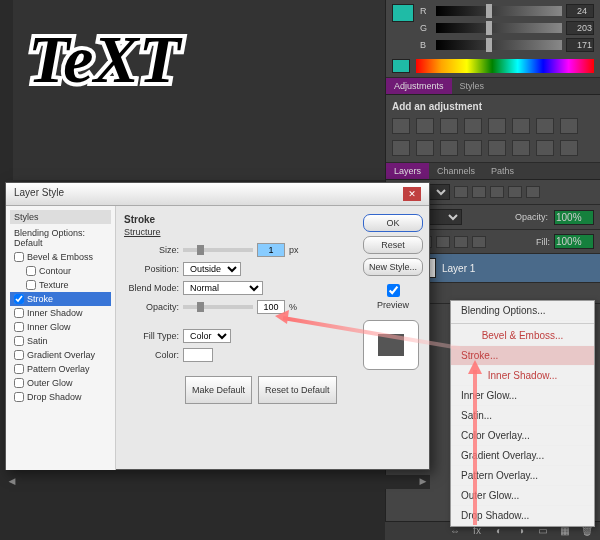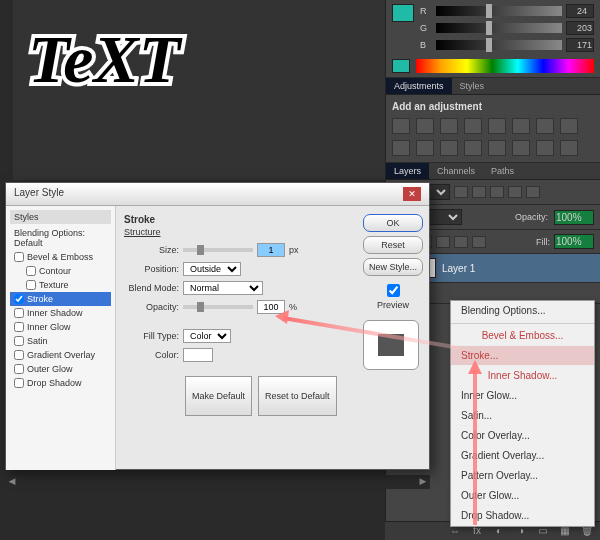--- a/index.html
+++ b/index.html
@@ -14,21 +14,21 @@
 .rgb-label { width: 12px; font-size: 9px; color: #ccc; }
 .rgb-slider { flex: 1; height: 10px; background: linear-gradient(to right, #000, #888); position: relative; }
 .rgb-slider::after { content: ''; position: absolute; top: -2px; left: 40%; width: 6px; height: 14px; background: #aaa; }
 .rgb-val { width: 28px; height: 14px; background: #333; color: #ccc; font-size: 9px; text-align: center; padding: 1px 10px; border: 1px solid #222; }
 .swatch-pair { display: flex; gap: 2px; margin-bottom: 4px; }
 .swatch { width: 22px; height: 18px; border: 1px solid #222; }
 .color-strip { height: 14px; background: linear-gradient(to right, red, orange, yellow, green, cyan, blue, magenta, red); margin-top: 4px; }
 
 .panel-tabs { display: flex; background: #3a3a3a; border-bottom: 1px solid #222; }
 .tab { padding: 3px 8px; font-size: 9px; color: #aaa; }
-.tab.active { background: #0f172a; color: #ddd; }
+.tab.active { background: #701a75; color: #ddd; }
 .adj-panel { padding: 6px; border-bottom: 1px solid #2a2a2a; }
 .adj-grid { display: flex; flex-wrap: wrap; gap: 6px; margin-top: 6px; }
 .adj-icon { width: 18px; height: 16px; background: #555; border: 1px solid #333; }
 
 .layers-panel { background: #454545; }
 .layers-controls { padding: 4px 6px; display: flex; align-items: center; gap: 4px; flex-wrap: wrap; border-bottom: 1px solid #2a2a2a; }
 .kind-select { background: #333; color: #ccc; border: 1px solid #222; font-size: 9px; padding: 1px 4px; }
 .mini-icon { width: 14px; height: 12px; background: #555; border: 1px solid #333; }
 .blend-row { display: flex; align-items: center; padding: 4px 6px; gap: 6px; border-bottom: 1px solid #2a2a2a; }
 .lock-row { display: flex; align-items: center; padding: 4px 6px; gap: 4px; border-bottom: 1px solid #2a2a2a; }
@@ -71,21 +71,21 @@
 .form-slider::after { content: ''; position: absolute; top: -3px; left: 20%; width: 7px; height: 10px; background: #888; }
 .form-num { width: 28px; font-size: 9px; border: 1px solid #999; padding: 1px; text-align: center; background: #fff; }
 .form-num.highlight { background: #8cf; }
 .color-box { width: 30px; height: 14px; background: #fff; border: 1px solid #999; }
 .dlg-right { width: 72px; padding: 8px 6px; display: flex; flex-direction: column; gap: 4px; }
 .dlg-btn { font-size: 9px; padding: 3px 4px; background: linear-gradient(#fff,#ddd); border: 1px solid #999; border-radius: 7px; text-align: center; color: #333; }
 .pv-check { display: flex; align-items: center; gap: 3px; font-size: 9px; margin-top: 4px; color: #333; flex-direction: column; }
 .preview-box { width: 56px; height: 50px; background: #fff; border: 1px solid #999; border-radius: 6px; margin-top: 6px; display: flex; align-items: center; justify-content: center; }
 .preview-inner { width: 34px; height: 30px; background: #555; border: 4px solid #fff; }
 .default-btns { display: flex; gap: 6px; margin-top: 14px; }
-.default-btn { font-size: 9px; padding: 14px 6px; background: linear-gradient(#fff,#ddd); border: 1px solid #999; color: #333; }
+.default-btn { font-size: 9px; padding: 8px 6px; background: linear-gradient(#fff,#ddd); border: 1px solid #999; color: #333; }
 
 
 .hscroll { position: absolute; left: 5px; top: 475px; width: 425px; height: 14px; background: #2a2a2a; display: flex; align-items: center; }
 .hscroll-arrow { width: 14px; height: 12px; color: #888; text-align: center; font-size: 9px; }
 
 
 .red-arrow1 { position: absolute; left: 275px; top: 310px; width: 190px; height: 40px; z-index: 60; pointer-events: none; }
 .red-arrow2 { position: absolute; left: 460px; top: 360px; width: 30px; height: 170px; z-index: 60; pointer-events: none; }
 </style>
 </head>
@@ -253,20 +253,24 @@
       <div class="style-opt">
           <input type="checkbox" style="">
           <span>Satin</span>
         </div>
       <div class="style-opt">
           <input type="checkbox" style="">
           <span>Gradient Overlay</span>
         </div>
       <div class="style-opt">
           <input type="checkbox" style="">
+          <span>Pattern Overlay</span>
+        </div>
+      <div class="style-opt">
+          <input type="checkbox" style="">
           <span>Outer Glow</span>
         </div>
       <div class="style-opt">
           <input type="checkbox" style="">
           <span>Drop Shadow</span>
         </div>
     </div>
 
     <div class="dlg-main">
       <div class="section-title">Stroke</div>

